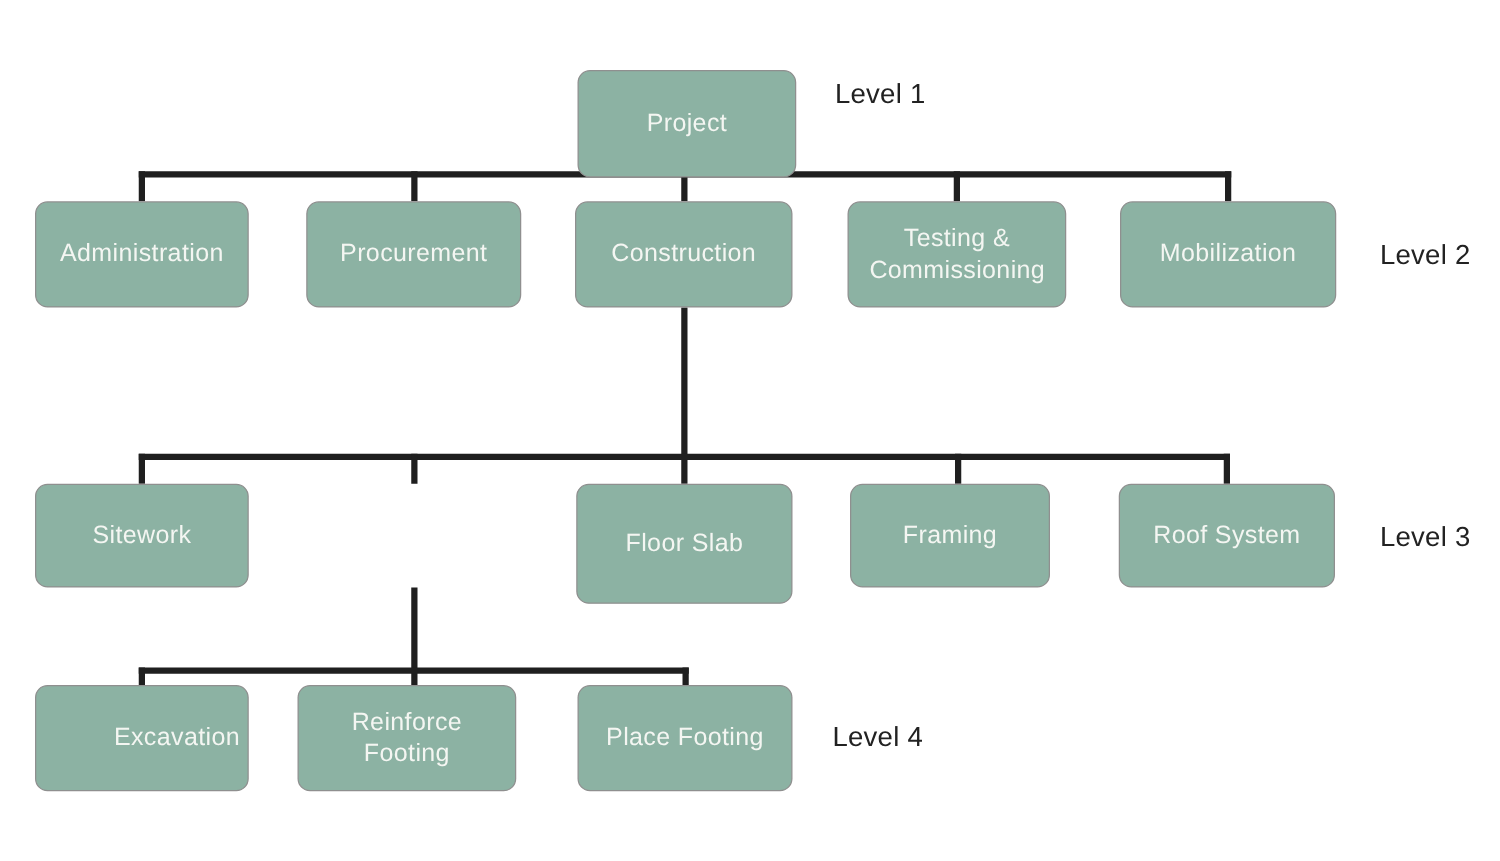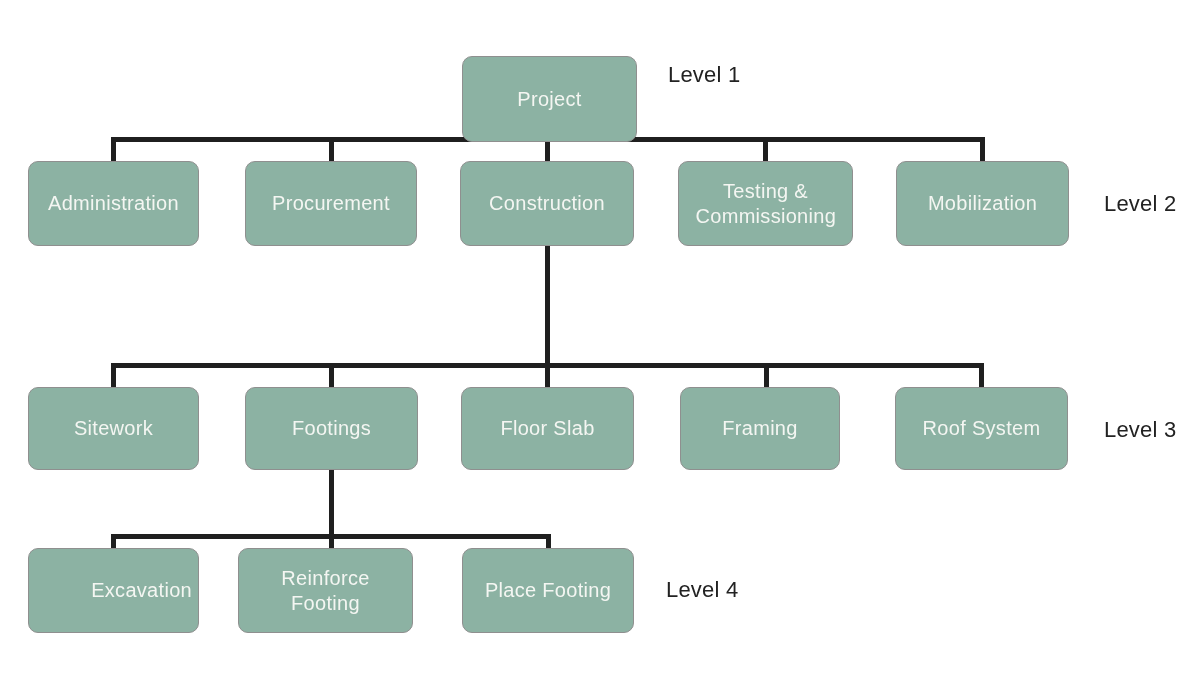--- a/index.html
+++ b/index.html
@@ -85,24 +85,21 @@
   <div class="conn" style="left:545px; top:246px; width:5px; height:141px;"></div>
   <div class="conn" style="left:111px; top:363px; width:873px; height:5px;"></div>
   <div class="conn" style="left:111px; top:363px; width:5px; height:24px;"></div>
   <div class="conn" style="left:329px; top:363px; width:5px; height:24px;"></div>
   <div class="conn" style="left:764px; top:363px; width:5px; height:24px;"></div>
   <div class="conn" style="left:979px; top:363px; width:5px; height:24px;"></div>
 
   <div class="node" style="left:28px; top:387px; width:171px; height:83px;">
     <span class="lbl">Sitework</span>
   </div>
-  <div class="node" style="left:245px; top:387px; width:173px; height:83px;">
-    <span class="lbl">Footings</span>
-  </div>
-  <div class="node" style="left:461px; top:387px; width:173px; height:83px;">
+  <div class="node" style="left:461px; top:387px; width:173px; height:96px;">
     <span class="lbl">Floor Slab</span>
   </div>
   <div class="node" style="left:680px; top:387px; width:160px; height:83px;">
     <span class="lbl">Framing</span>
   </div>
   <div class="node" style="left:895px; top:387px; width:173px; height:83px;">
     <span class="lbl">Roof System</span>
   </div>
   <div class="lvl-label" style="left:1104px; top:417px;">Level 3</div>
 

